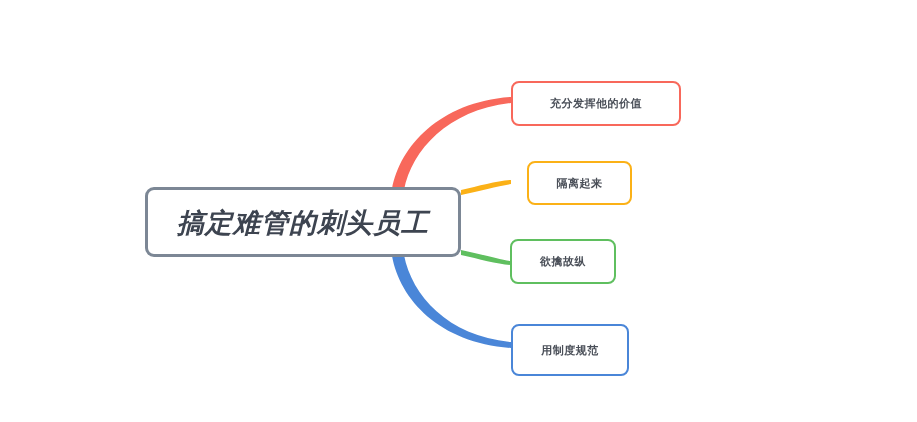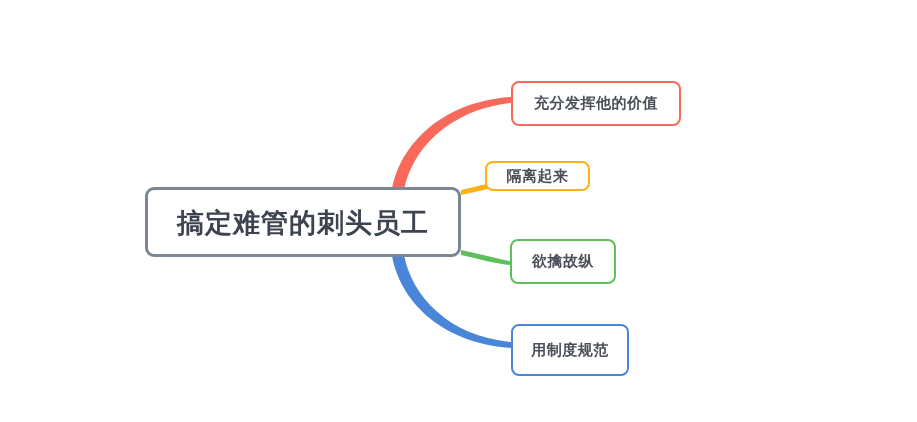--- a/index.html
+++ b/index.html
@@ -57,37 +57,37 @@
     color: #3d4450;
     letter-spacing: 1px;
   }
   
   .node-leaf {
     border-width: 2px;
     border-style: solid;
     border-radius: 8px;
   }
   .node-leaf .node-label {
-    font-size: 15px;
+    font-size: 11px;
     font-weight: bold;
     color: #4a4f58;
     letter-spacing: 0.5px;
   }
   #node-branch-0 {
     left: 511px;
     top: 81px;
     width: 170px;
     height: 45px;
     border-color: #f8685b;
   }
   #node-branch-1 {
-    left: 485px;
+    left: 527px;
     top: 161px;
     width: 105px;
-    height: 30px;
+    height: 44px;
     border-color: #fbb117;
   }
   #node-branch-2 {
     left: 510px;
     top: 239px;
     width: 106px;
     height: 45px;
     border-color: #5fbf5f;
   }
   #node-branch-3 {
@@ -108,21 +108,21 @@
     <path d="M 404 190 C 412 150 448 110 511 103 L 511 97 C 440 102 400 146 392 189 Z" fill="#f8685b"></path>
 
     <path d="M 461 195 C 480 191 498 186 511 184 L 511 180 C 497 181 479 186 461 190 Z" fill="#fbb117"></path>
 
     <path d="M 461 250 C 480 254 498 259 510 261 L 510 265 C 497 264 479 259 461 255 Z" fill="#5fbf5f"></path>
 
     <path d="M 392 256 C 400 300 440 343 511 348 L 511 342 C 448 336 412 296 404 255 Z" fill="#4a86d8"></path>
   </svg>
 
   <div class="node" id="node-root" style="border-color: rgb(124, 135, 149);">
-    <span class="node-label" style="color: rgb(61, 68, 80);">搞定难管的刺头员工</span>
+    <span class="node-label" style="color: rgb(61, 68, 80); font-style: italic;">搞定难管的刺头员工</span>
   </div>
 
   <div class="node node-leaf" id="node-branch-0" style="border-color: rgb(248, 104, 91);">
     <span class="node-label" style="color: rgb(74, 79, 88);">充分发挥他的价值</span>
   </div>
 
   <div class="node node-leaf" id="node-branch-1" style="border-color: rgb(251, 177, 23);">
     <span class="node-label" style="color: rgb(74, 79, 88);">隔离起来</span>
   </div>
 

